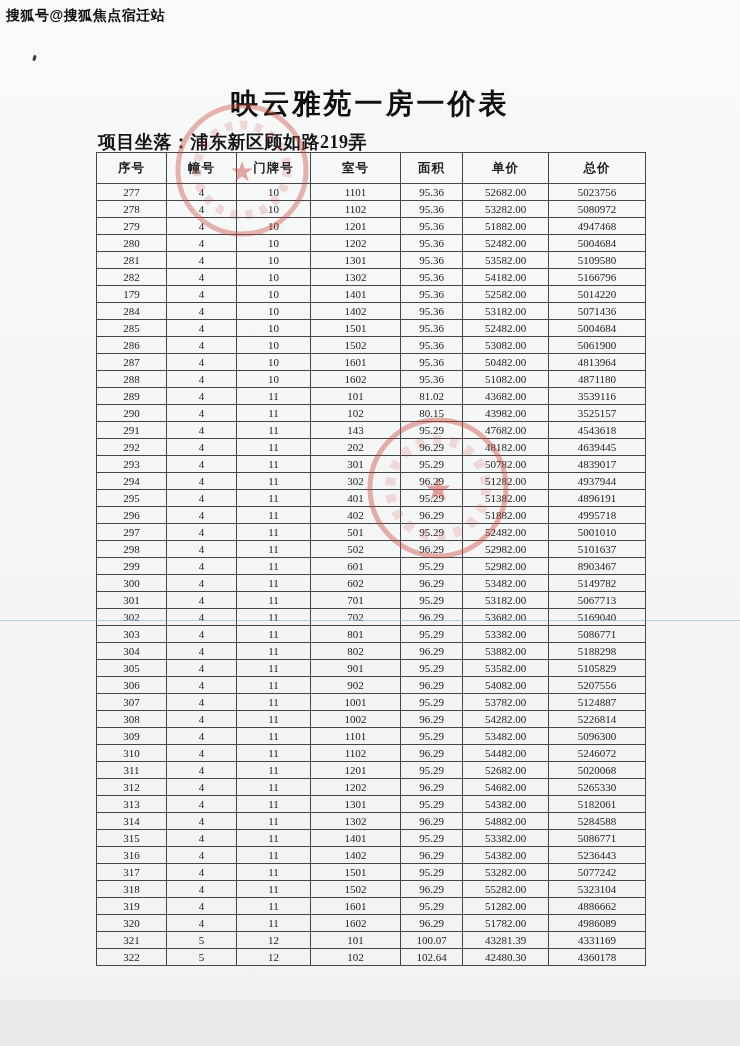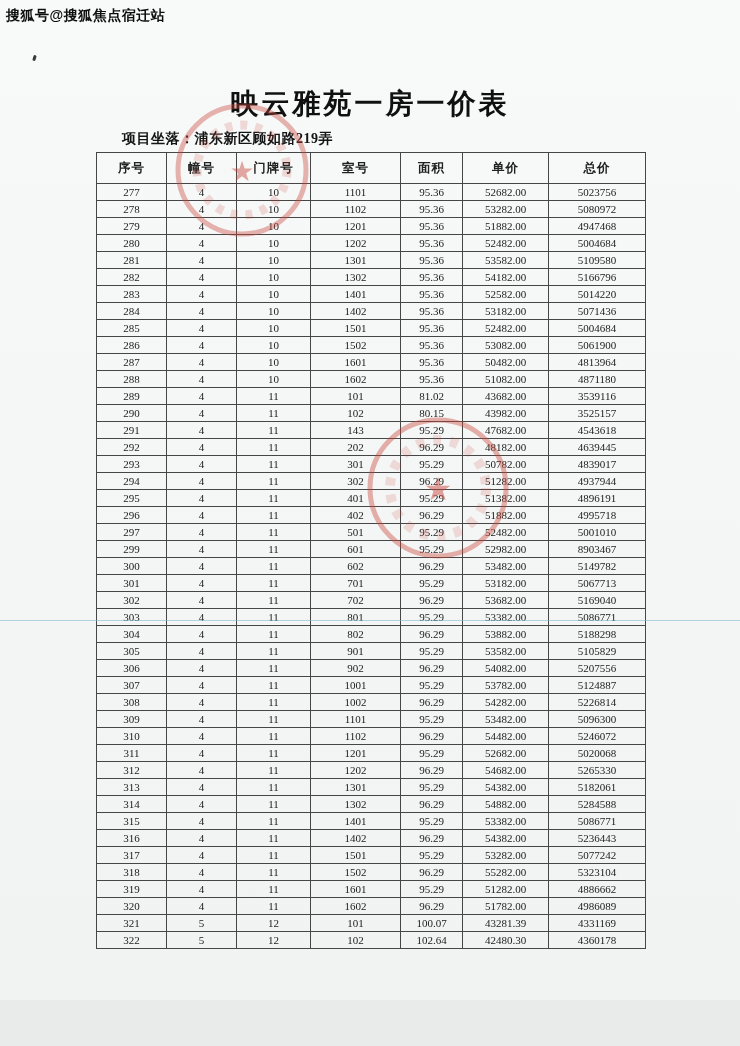--- a/index.html
+++ b/index.html
@@ -20,21 +20,21 @@
     white-space:nowrap;
   }
   .watermark.top { left:6px; top:7px; }
   .watermark.bottom { right:5px; top:1013px;margin-top:44px; }
   .doc-title {
     position:absolute; top:85px; left:0; width:740px; text-align:center;
     font-size:28px; font-weight:700; letter-spacing:3px; color:#101010;
   }
   .location {
     position:absolute; top:130px; left:98px;
-    font-size:14px; font-weight:700; color:#141414; letter-spacing:.5px;margin-left:24px;
+    font-size:18px; font-weight:700; color:#141414; letter-spacing:.5px;
   }
   table.price {
     position:absolute; top:152px; left:96px; width:549px;
     border-collapse:collapse; table-layout:fixed;
     font-size:11px; color:#212121; background:transparent;border-radius:26px;
   }
   .price th, .price td {
     border:1px solid #464646; text-align:center; padding:0;
     overflow:hidden; white-space:nowrap;
   }
@@ -135,21 +135,21 @@
         <tr>
           <td>282</td>
           <td>4</td>
           <td>10</td>
           <td>1302</td>
           <td>95.36</td>
           <td>54182.00</td>
           <td>5166796</td>
         </tr>
         <tr>
-          <td>283</td>
+          <td>179</td>
           <td>4</td>
           <td>10</td>
           <td>1401</td>
           <td>95.36</td>
           <td>52582.00</td>
           <td>5014220</td>
         </tr>
         <tr>
           <td>284</td>
           <td>4</td>
@@ -268,20 +268,29 @@
           <td>4995718</td>
         </tr>
         <tr>
           <td>297</td>
           <td>4</td>
           <td>11</td>
           <td>501</td>
           <td>95.29</td>
           <td>52482.00</td>
           <td>5001010</td>
+        </tr>
+        <tr>
+          <td>298</td>
+          <td>4</td>
+          <td>11</td>
+          <td>502</td>
+          <td>96.29</td>
+          <td>52982.00</td>
+          <td>5101637</td>
         </tr>
         <tr>
           <td>299</td>
           <td>4</td>
           <td>11</td>
           <td>601</td>
           <td>95.29</td>
           <td>52982.00</td>
           <td>8903467</td>
         </tr>

